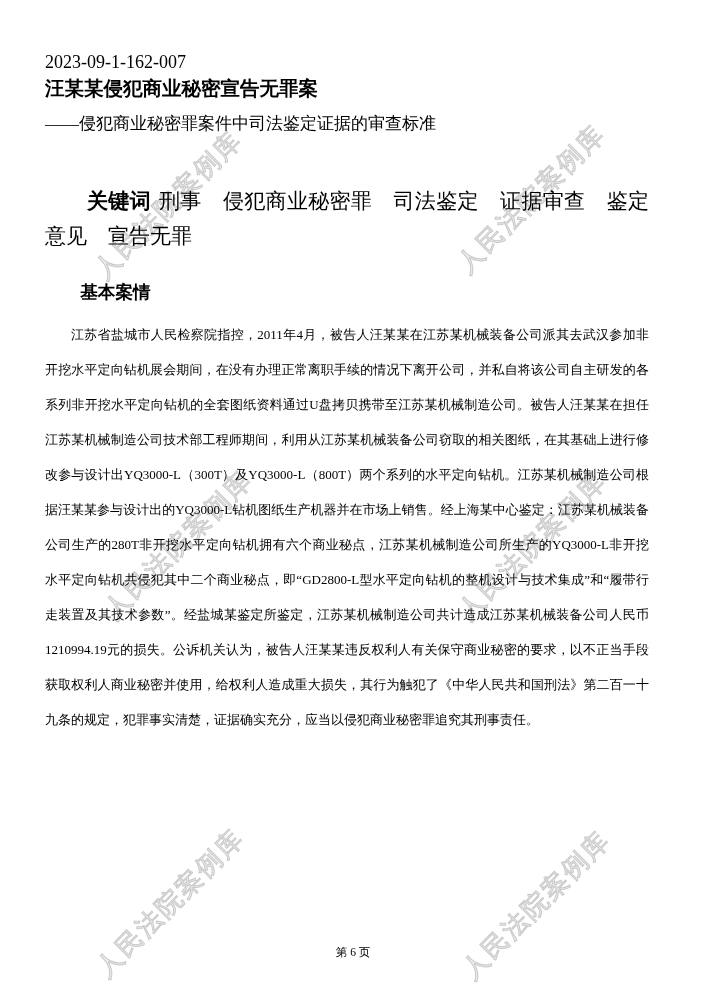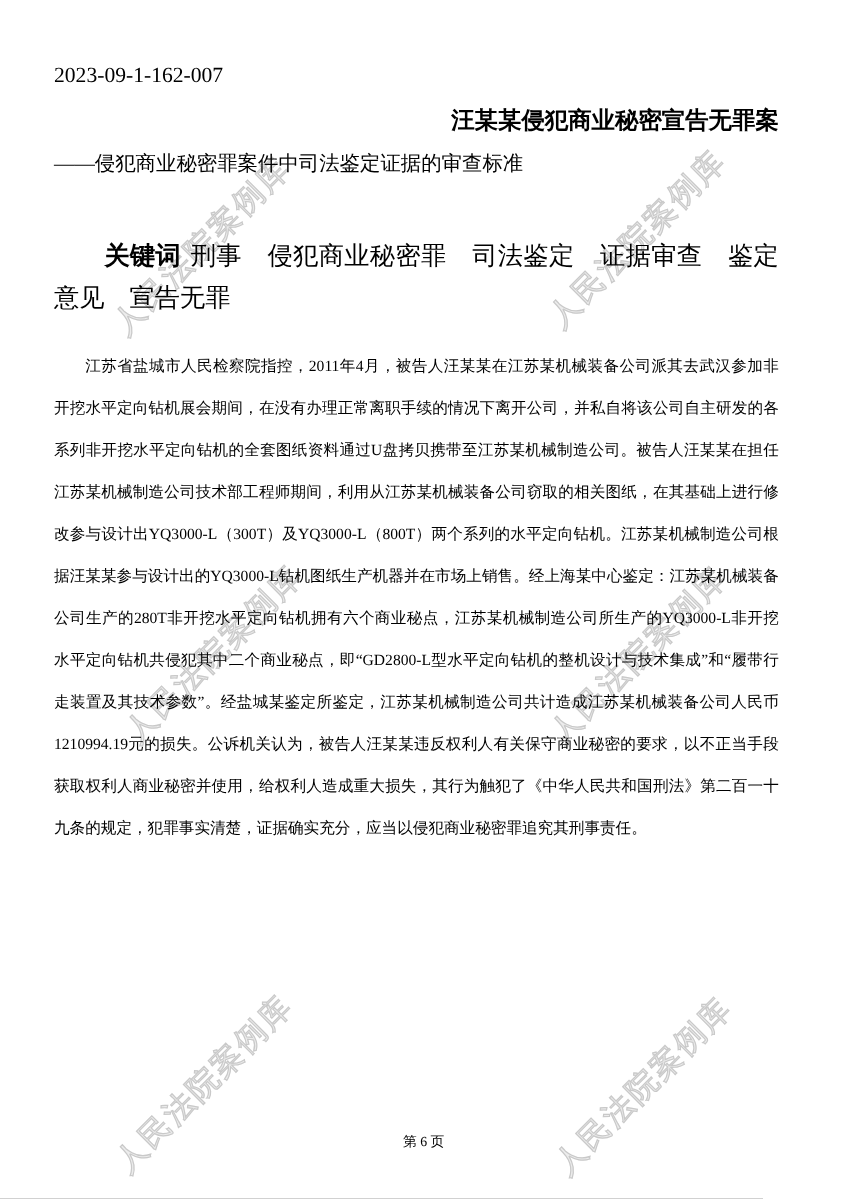--- a/index.html
+++ b/index.html
@@ -37,22 +37,22 @@
     left: 45px;
     right: 57px;
     top: 0;
   }
   .doc-number {
     margin-top: 50px;
     font-size: 18px;
     line-height: 24px;
   }
   .title {
-    margin-top: 14px;
-    text-align: right;
+    margin-top: 1px;
+    text-align: left;
     font-size: 19.5px;
     line-height: 28px;
     font-weight: bold;
   }
   .subtitle {
     margin-top: 9px;
     text-align: left;
     font-size: 17px;
     line-height: 24px;
   }
@@ -109,20 +109,21 @@
   <div class="content">
 
     <div class="doc-number">2023-09-1-162-007</div>
 
     <div class="title">汪某某侵犯商业秘密宣告无罪案</div>
 
     <div class="subtitle">——侵犯商业秘密罪案件中司法鉴定证据的审查标准</div>
 
     <p class="keywords"><span class="kw-label">关键词</span><span>刑事　侵犯商业秘密罪　司法鉴定　证据审查　鉴定意见　宣告无罪</span></p>
 
+    <div class="section-heading">基本案情</div>
 
     <p class="body-para">江苏省盐城市人民检察院指控，2011年4月，被告人汪某某在江苏某机械装备公司派其去武汉参加非开挖水平定向钻机展会期间，在没有办理正常离职手续的情况下离开公司，并私自将该公司自主研发的各系列非开挖水平定向钻机的全套图纸资料通过U盘拷贝携带至江苏某机械制造公司。被告人汪某某在担任江苏某机械制造公司技术部工程师期间，利用从江苏某机械装备公司窃取的相关图纸，在其基础上进行修改参与设计出YQ3000-L（300T）及YQ3000-L（800T）两个系列的水平定向钻机。江苏某机械制造公司根据汪某某参与设计出的YQ3000-L钻机图纸生产机器并在市场上销售。经上海某中心鉴定：江苏某机械装备公司生产的280T非开挖水平定向钻机拥有六个商业秘点，江苏某机械制造公司所生产的YQ3000-L非开挖水平定向钻机共侵犯其中二个商业秘点，即“GD2800-L型水平定向钻机的整机设计与技术集成”和“履带行走装置及其技术参数”。经盐城某鉴定所鉴定，江苏某机械制造公司共计造成江苏某机械装备公司人民币1210994.19元的损失。公诉机关认为，被告人汪某某违反权利人有关保守商业秘密的要求，以不正当手段获取权利人商业秘密并使用，给权利人造成重大损失，其行为触犯了《中华人民共和国刑法》第二百一十九条的规定，犯罪事实清楚，证据确实充分，应当以侵犯商业秘密罪追究其刑事责任。</p>
 
   </div>
 
   <div class="footer">第 6 页</div>
 
 </div>
 
 </body></html>

